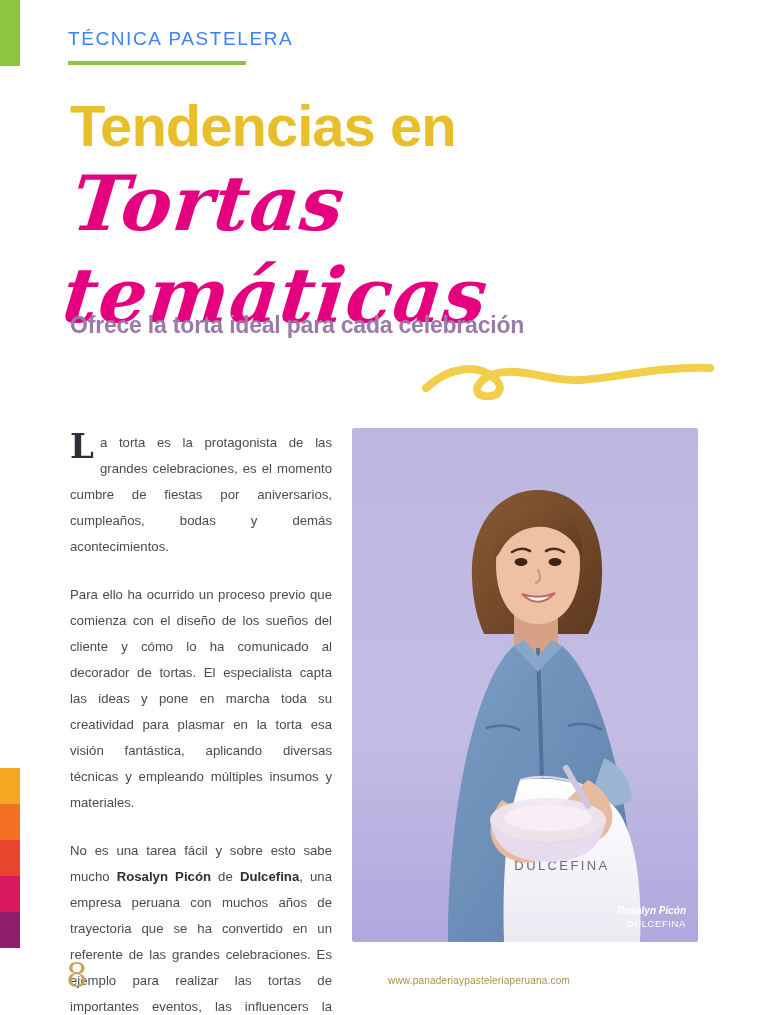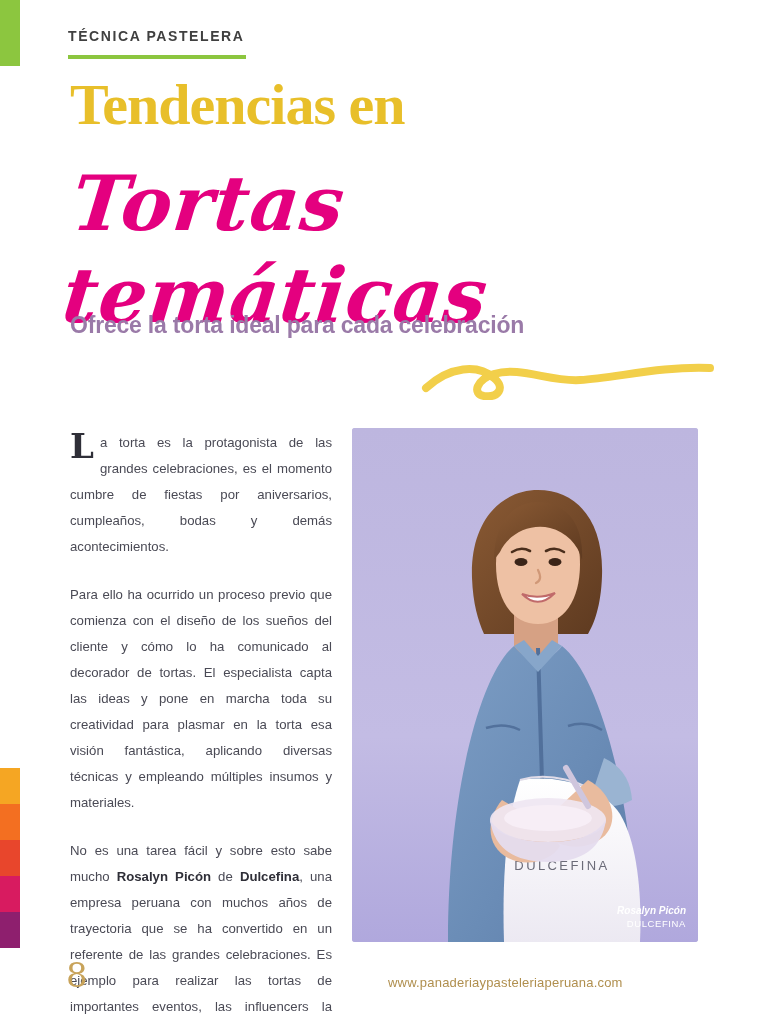--- a/index.html
+++ b/index.html
@@ -44,39 +44,39 @@
   }
 
   
   .kicker-wrap {
     position: absolute;
     left: 68px;
     top: 28px;
     width: 300px;
   }
   .kicker {
-    font-size: 14px;
+    font-size: 19px;
     letter-spacing: 1.6px;
-    font-weight: 700;
-    color: #404040;
+    font-weight: 400;
+    color: #3b82f6;
     text-transform: uppercase;
   }
   .kicker-rule {
     margin-top: 11px;
     width: 178px;
     height: 4px;
     background: #8cc63f;
   }
 
   
   .title-main {
     position: absolute;
     left: 70px;
-    top: 75px;
-    font-family: Liberation Serif, serif;
+    top: 96px;
+    font-family: Liberation Sans, sans-serif;
     font-weight: 700;
     font-size: 58px;
     line-height: 60px;
     color: #e8bf2a;
     letter-spacing: -1px;
   }
   .title-script {
     position: absolute;
     left: 68px;
     top: 158px;
@@ -169,21 +169,21 @@
     left: 66px;
     top: 955px;
     font-family: "DejaVu Serif", serif;
     font-size: 34px;
     color: #c8a35a;
   }
   .footer-url {
     position: absolute;
     left: 388px;
     top: 975px;
-    font-size: 13px;
+    font-size: 10px;
     color: #b08f4e;
     letter-spacing: 0.2px;
     text-align: right;
   }
 </style>
 </head>
 <body>
 
 <div class="left-rail">
   <div class="rail-green"></div>

